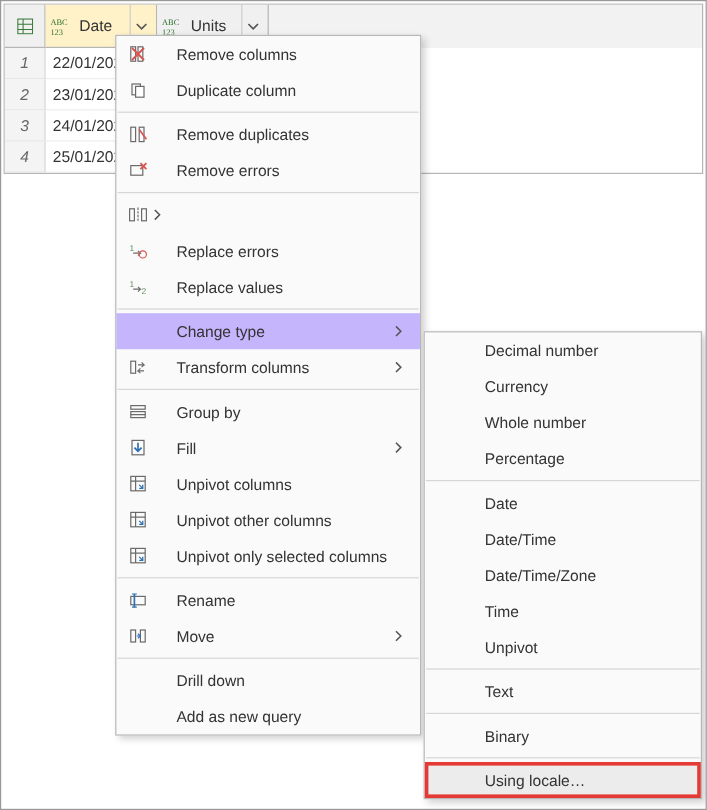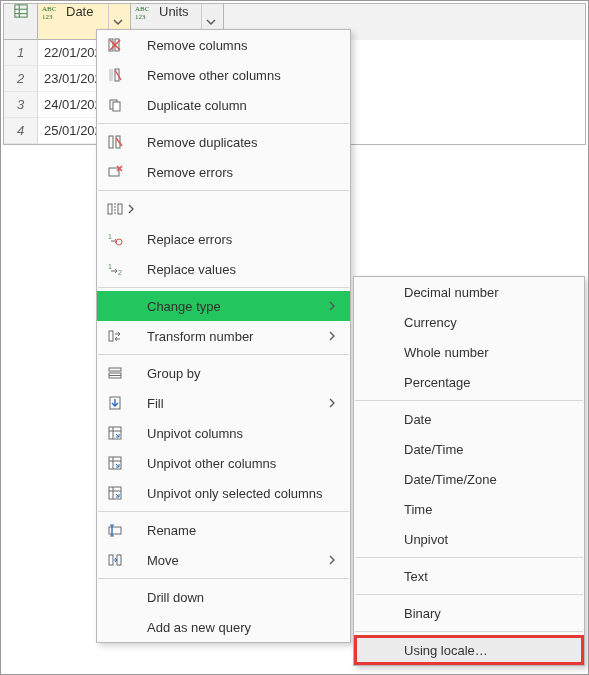--- a/index.html
+++ b/index.html
@@ -19,21 +19,21 @@
   .grid {
     position: absolute; top: 2px; left: 2px; right: 2px;
     border: 1px solid #b5b5b5;
     background: #fff;
   }
   .grid-header {
     display: flex;
     background: #f2f2f2;
   }
   .hdr-cell {
-    display: flex; align-items: flex-start;
+    display: flex; align-items: center;
     height: 36px;
     border-right: 1px solid #b5b5b5;
     border-bottom: 1px solid #b5b5b5;
     background: #f0f0f0;
     font-size: 13px;
   }
   .hdr-row-index {
     width: 34px; justify-content: center;
   }
   .hdr-row-index svg { width:14px; height:14px; }
@@ -72,21 +72,21 @@
   .submenu { top:275px; left:352px; width:232px; }
 
   .mi {
     display:flex; align-items:center;
     height:30px; padding:0 10px 0 6px; cursor:default;
     position:relative;
   }
   .mi .ic { width:24px; display:flex; align-items:center; justify-content:center; }
   .mi .lbl { flex:1; padding-left:4px; font-size:13px;margin-left:16px; }
   .mi .arrow { width:12px; text-align:right; }
-  .mi.sel { background:#22c55e; }
+  .mi.sel { background:#c4b5fd; }
   .mi.hl  { outline: 3px solid #e53935; outline-offset:-3px; background:#ececec; }
   .sep { height:1px; background:#d6d6d6; margin:3px 1px; }
 
   
   svg { display:block; }
 </style>
 </head>
 <body>
 
 <div class="grid">
@@ -162,30 +162,20 @@
           <rect x="8" y="2" width="4" height="12" fill="none" stroke="#6a6a6a"></rect>
           <line x1="3" y1="3" x2="13" y2="13" stroke="#d9534f" stroke-width="1.6"></line>
           <line x1="13" y1="3" x2="3" y2="13" stroke="#d9534f" stroke-width="1.6"></line>
         </svg>
       </span>
       <span class="lbl">Remove columns</span>
     </div>
     <div class="mi">
       <span class="ic">
         <svg width="16" height="16" viewBox="0 0 16 16">
-          <rect x="2" y="2" width="4" height="12" fill="#6a6a6a" opacity=".25"></rect>
-          <rect x="8" y="2" width="4" height="12" fill="none" stroke="#6a6a6a"></rect>
-          <line x1="8" y1="3" x2="14" y2="13" stroke="#d9534f" stroke-width="1.4"></line>
-        </svg>
-      </span>
-      <span class="lbl">Remove other columns</span>
-    </div>
-    <div class="mi">
-      <span class="ic">
-        <svg width="16" height="16" viewBox="0 0 16 16">
           <rect x="3" y="3" width="7" height="9" fill="none" stroke="#6a6a6a"></rect>
           <rect x="6" y="5" width="7" height="9" fill="#fff" stroke="#6a6a6a"></rect>
         </svg>
       </span>
       <span class="lbl">Duplicate column</span>
     </div>
     <div class="sep"></div>
     <div class="mi">
       <span class="ic">
         <svg width="16" height="16" viewBox="0 0 16 16">
@@ -251,21 +241,21 @@
       </span>
     </div>
     <div class="mi">
       <span class="ic">
         <svg width="16" height="16" viewBox="0 0 16 16">
           <rect x="2" y="3" width="4" height="10" fill="none" stroke="#6a6a6a"></rect>
           <path d="M8 6 L13 6 L11 4 M13 6 L11 8" fill="none" stroke="#6a6a6a"></path>
           <path d="M13 11 L8 11 L10 9 M8 11 L10 13" fill="none" stroke="#6a6a6a"></path>
         </svg>
       </span>
-      <span class="lbl">Transform number</span>
+      <span class="lbl">Transform columns</span>
       <span class="arrow">
         <svg width="8" height="10" viewBox="0 0 8 10">
         <path d="M2 1 L6 5 L2 9" fill="none" stroke="#555" stroke-width="1.3"></path>
         </svg>
       </span>
     </div>
     <div class="sep"></div>
     <div class="mi">
       <span class="ic">
         <svg width="16" height="16" viewBox="0 0 16 16">

